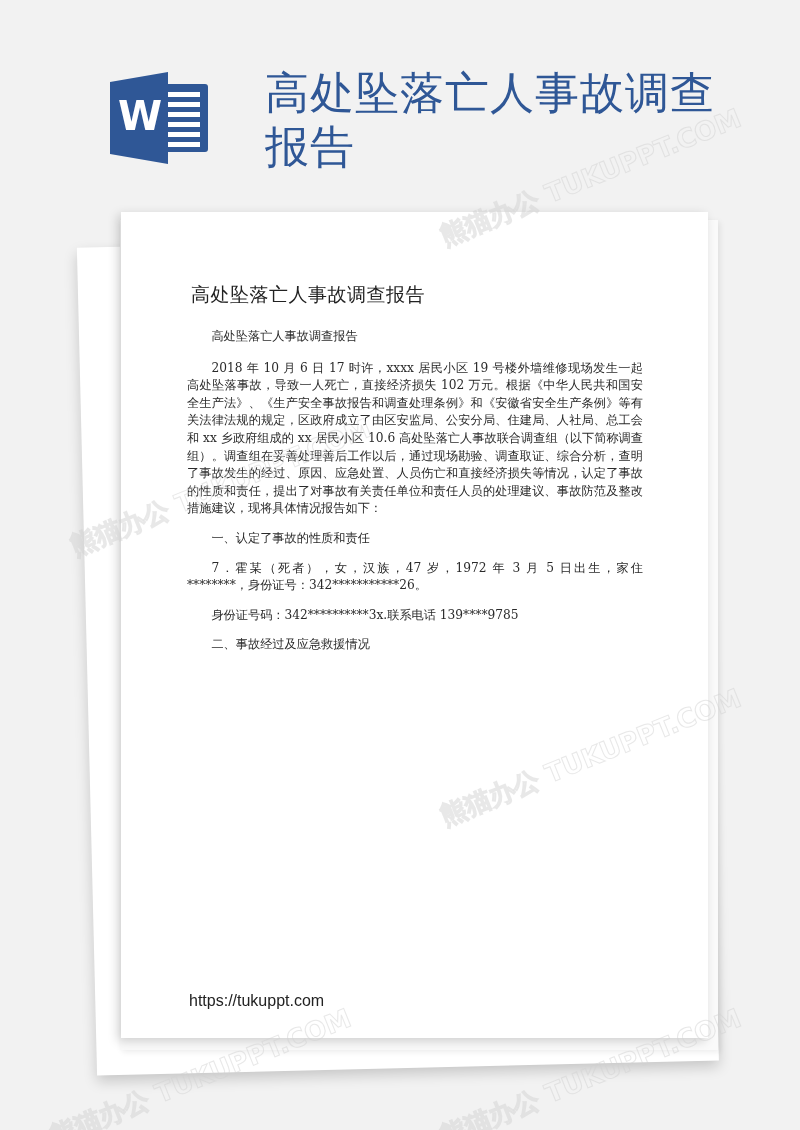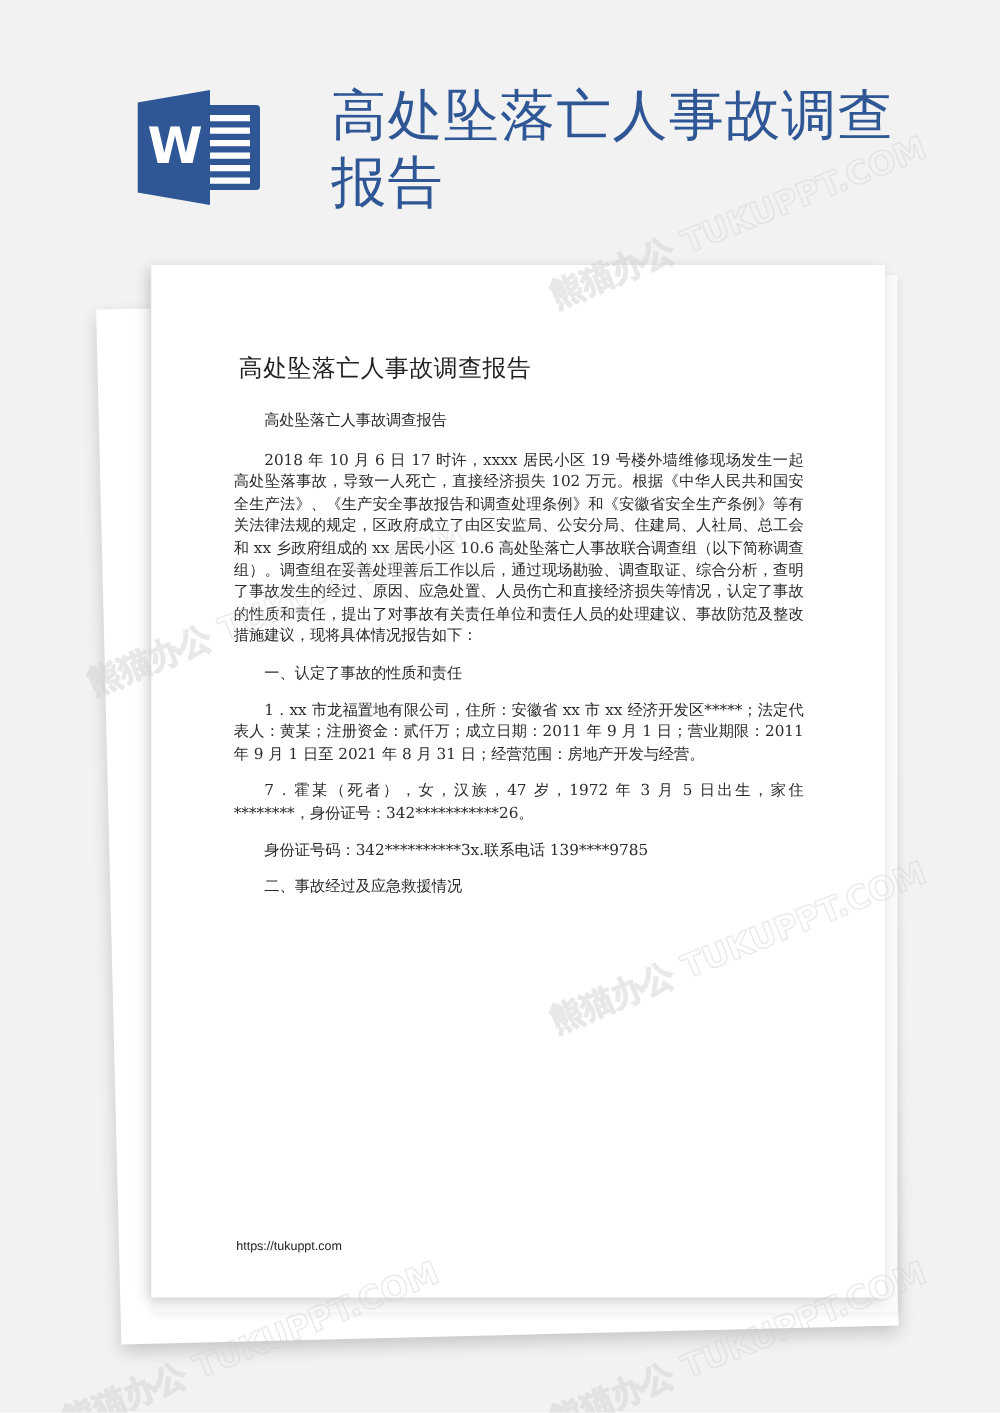--- a/index.html
+++ b/index.html
@@ -54,21 +54,21 @@
       position: absolute; left: 66px; top: 116px; width: 456px;
       font-size: 12.2px; line-height: 17.6px; color: #2a2a2a;
       text-align: justify;
     }
     .body-text p { text-indent: 2em; margin-bottom: 12px; }
     .body-text p.tight { margin-bottom: 8px; }
     .body-text p.head { margin-bottom: 14px; }
     .footer-url {
       position: absolute; left: 68px; top: 780px;
       font-family: "Liberation Sans", "DejaVu Sans", sans-serif;
-      font-size: 10px; color: #222;
+      font-size: 16px; color: #222;
     }
   </style>
 </head>
 <body>
 
 <div class="header">
   <div class="word-icon">
     <svg width="106" height="92" viewBox="0 0 106 92">
       <rect x="46" y="12" width="52" height="68" rx="3" fill="#2f5796"></rect>
       <rect x="58" y="20" width="32" height="5" fill="#ffffff"></rect>
@@ -86,21 +86,20 @@
 
 <div class="page-back"></div>
 <div class="page-back-right"></div>
 
 <div class="page">
   <div class="page-title">高处坠落亡人事故调查报告</div>
   <div class="body-text">
     <p class="head">高处坠落亡人事故调查报告</p>
     <p>2018 年 10 月 6 日 17 时许，xxxx 居民小区 19 号楼外墙维修现场发生一起高处坠落事故，导致一人死亡，直接经济损失 102 万元。根据《中华人民共和国安全生产法》、《生产安全事故报告和调查处理条例》和《安徽省安全生产条例》等有关法律法规的规定，区政府成立了由区安监局、公安分局、住建局、人社局、总工会和 xx 乡政府组成的 xx 居民小区 10.6 高处坠落亡人事故联合调查组（以下简称调查组）。调查组在妥善处理善后工作以后，通过现场勘验、调查取证、综合分析，查明了事故发生的经过、原因、应急处置、人员伤亡和直接经济损失等情况，认定了事故的性质和责任，提出了对事故有关责任单位和责任人员的处理建议、事故防范及整改措施建议，现将具体情况报告如下：</p>
     <p>一、认定了事故的性质和责任</p>
-    <p>1．xx 市龙福置地有限公司，住所：安徽省 xx 市 xx 经济开发区*****；法定代表人：黄某；注册资金：贰仟万；成立日期：2011 年 9 月 1 日；营业期限：2011 年 9 月 1 日至 2021 年 8 月 31 日；经营范围：房地产开发与经营。</p>
     <p>7．霍某（死者），女，汉族，47 岁，1972 年 3 月 5 日出生，家住********，身份证号：342***********26。</p>
     <p>身份证号码：342**********3x.联系电话 139****9785</p>
     <p>二、事故经过及应急救援情况</p>
   </div>
   <div class="footer-url">https://tukuppt.com</div>
 </div>
 
 <div class="watermark" style="left:430px; top:160px;">熊猫办公 TUKUPPT.COM</div>
 <div class="watermark" style="left:60px; top:470px;">熊猫办公 TUKUPPT.COM</div>
 <div class="watermark" style="left:430px; top:740px;">熊猫办公 TUKUPPT.COM</div>

